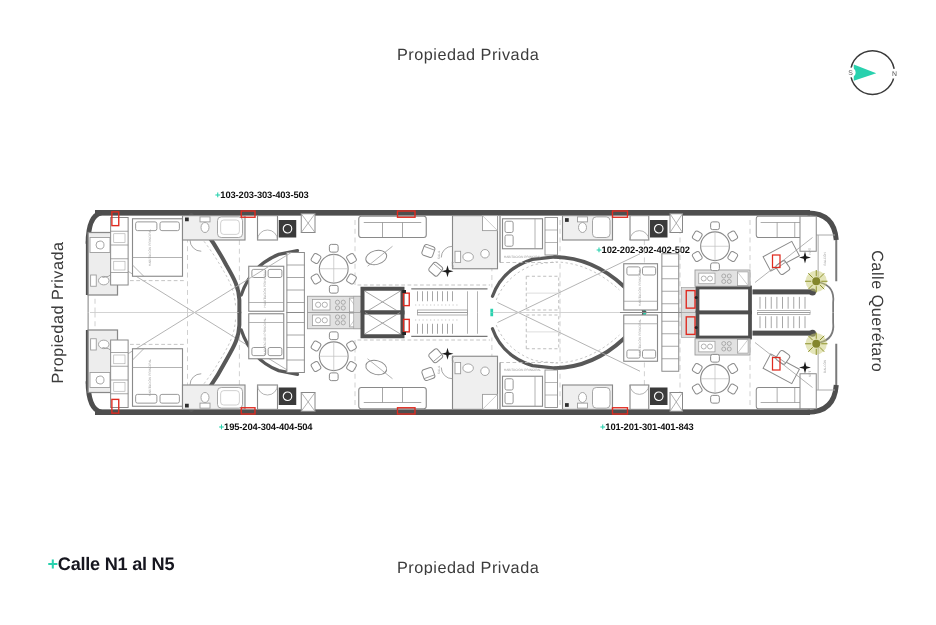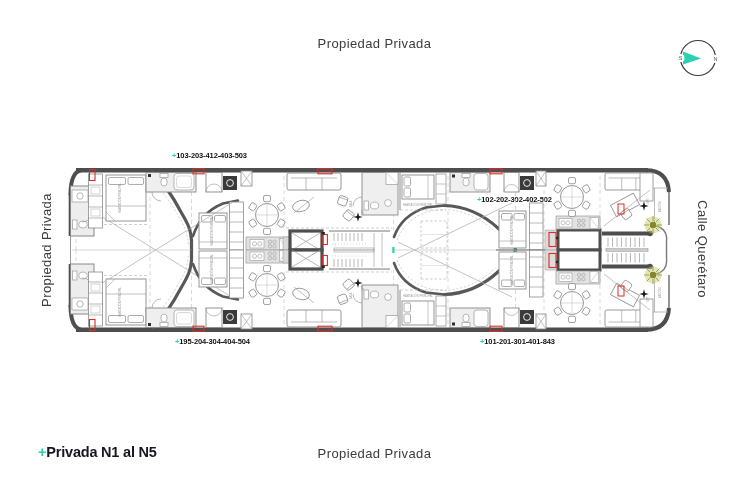--- a/index.html
+++ b/index.html
@@ -19,26 +19,26 @@
 </head>
 <body>
 
 <div id="stage">
 
   <div class="surround top">Propiedad Privada</div>
   <div class="surround bottom">Propiedad Privada</div>
   <div class="surround left">Propiedad Privada</div>
   <div class="surround right">Calle Querétaro</div>
 
-  <div class="unit-label" style="left:172px;top:151px;"><span class="plus">+</span><span>103-203-412-403-503</span></div>
+  <div class="unit-label" style="left:172px;top:151px;"><span class="plus">+</span><span>103-203-303-403-503</span></div>
   <div class="unit-label" style="left:477px;top:151px;margin-top:44px;"><span class="plus">+</span><span>102-202-302-402-502</span></div>
   <div class="unit-label" style="left:175px;top:337px;"><span class="plus">+</span><span>195-204-304-404-504</span></div>
   <div class="unit-label" style="left:480px;top:337px;"><span class="plus">+</span><span>101-201-301-401-843</span></div>
 
-  <div class="title"><span class="plus">+</span><span>Privada N1 al N5</span></div>
+  <div class="title"><span class="plus">+</span><span>Calle N1 al N5</span></div>
 
   <svg width="749" height="500" viewBox="0 0 749 500">
     <defs>
       <g id="dining-set">
         <circle r="11.5" fill="#fff" stroke="#8a8a8a" stroke-width="0.9"></circle>
         <line x1="-11.5" y1="0" x2="11.5" y2="0" stroke="#c2c2c2" stroke-width="0.6"></line>
         <line x1="0" y1="-11.5" x2="0" y2="11.5" stroke="#c2c2c2" stroke-width="0.6"></line>
         <g id="ch">
             <rect x="-3.5" y="-19.5" width="7" height="6.2" rx="1.6" fill="#fff" stroke="#8a8a8a" stroke-width="0.8"></rect>
           </g>

